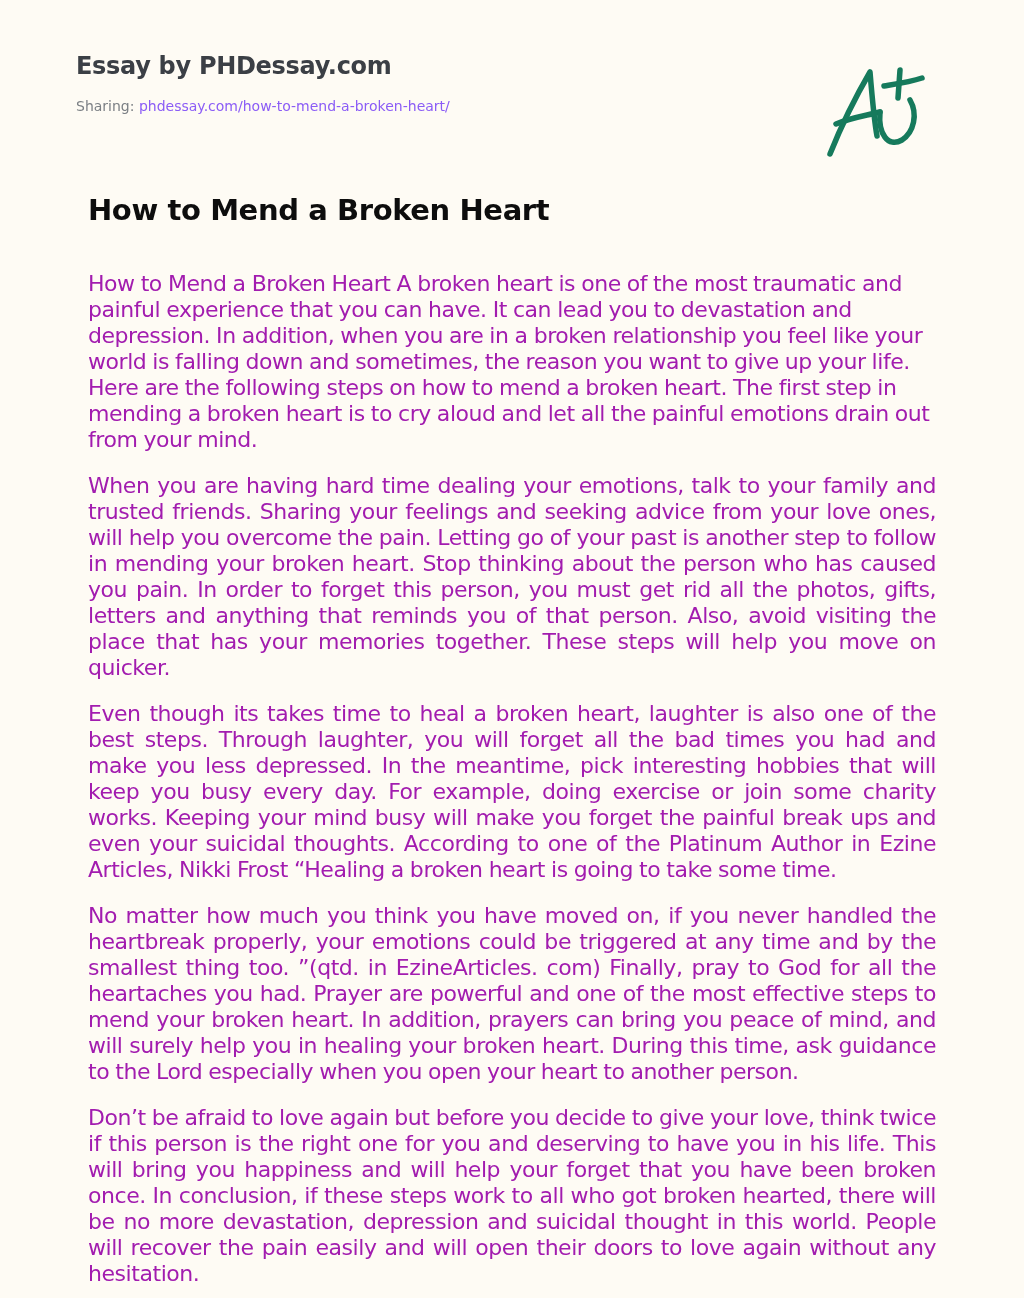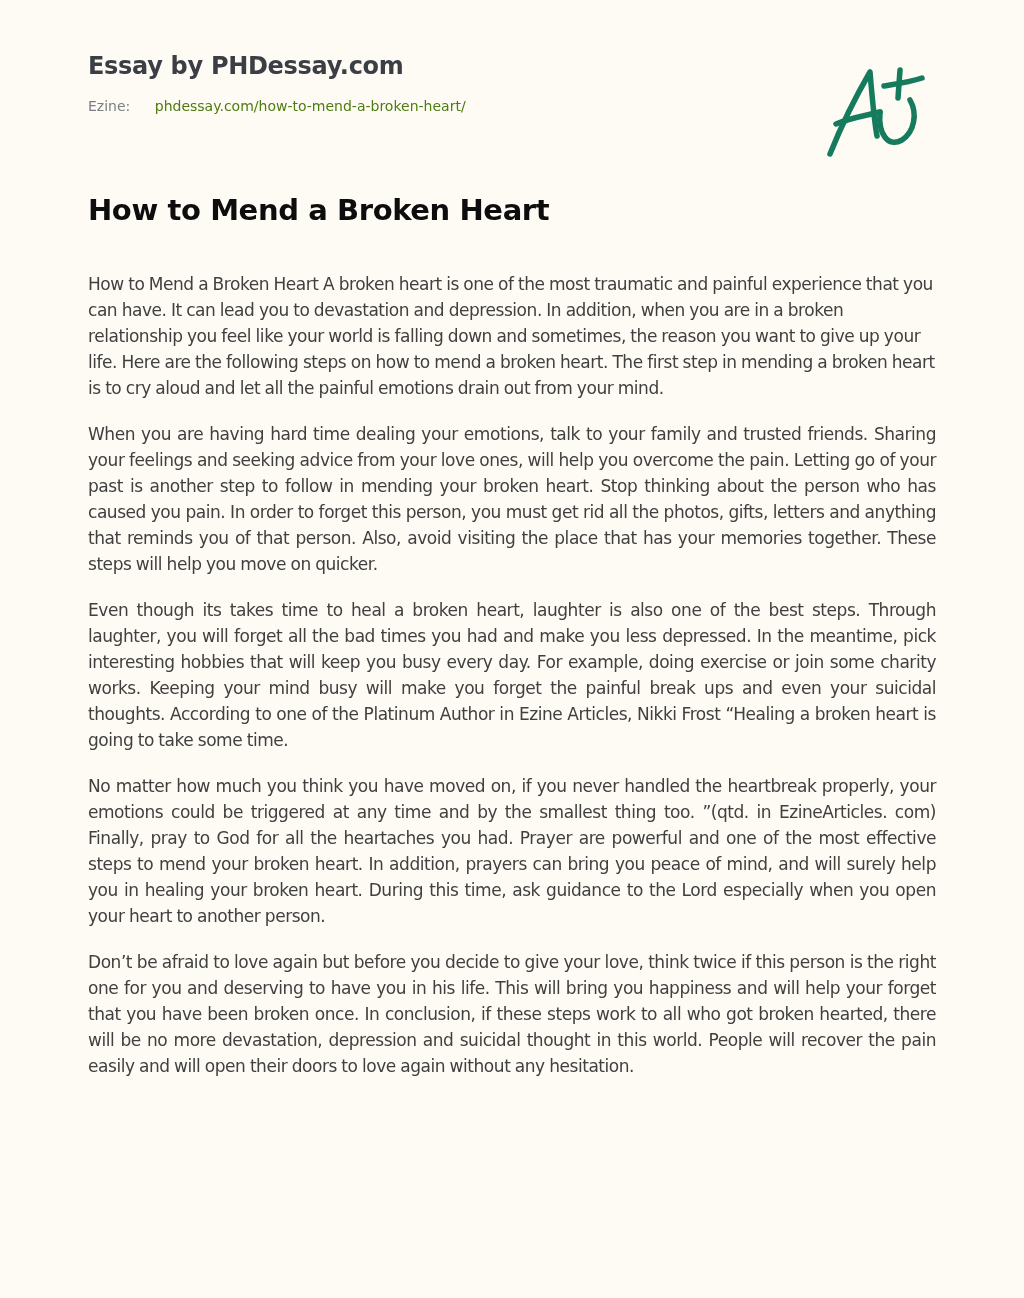--- a/index.html
+++ b/index.html
@@ -10,42 +10,41 @@
       width: 1024px;
       height: 1298px;
       background: #fefbf4;
       font-family: "DejaVu Sans", sans-serif;
       color: #1c1c1c;
       position: relative;
       overflow: hidden;
     }
     .header {
       position: absolute;
-      left: 88px;
+      left: 76px;
       top: 50px;
     }
     .site-title {
       font-family: "DejaVu Sans", sans-serif;
       font-weight: bold;
       font-size: 24px;
       color: #3b3f45;
       letter-spacing: -0.3px;
       margin: 0;
       line-height: 32px;
     }
     .source-line {
       margin-top: 14px;
       font-size: 14px;
       line-height: 20px;
       color: #7b7f84;
     }
     .source-link {
-      color: #4d7c0f;
+      color: #8b5cf6;
       text-decoration: none;
-      margin-left: 20px;
     }
     .logo {
       position: absolute;
       left: 822px;
       top: 62px;
       width: 110px;
       height: 100px;
     }
     .title {
       position: absolute;
@@ -62,37 +61,37 @@
     }
     .content {
       position: absolute;
       left: 88px;
       top: 271px;
       width: 848px;
     }
     .content p {
       margin: 0 0 20px 0;
       font-family: "DejaVu Sans", sans-serif;
-      font-size: 17px;
+      font-size: 22px;
       line-height: 26px;
-      color: #404040;
+      color: #a21caf;
       letter-spacing: -0.45px;
       word-spacing: -0.5px;
     }
     .content p.justified {
       text-align: justify;
     }
   </style>
 </head>
 <body>
 
 <div class="header">
   <h2 class="site-title">Essay by PHDessay.com</h2>
   <div class="source-line">
-    <span>Ezine: </span><a class="source-link">phdessay.com/how-to-mend-a-broken-heart/</a>
+    <span>Sharing: </span><a class="source-link">phdessay.com/how-to-mend-a-broken-heart/</a>
   </div>
 </div>
 
 <div class="logo">
   <svg width="110" height="100" viewBox="0 0 110 100" fill="none" stroke="#167a5c" stroke-width="5.5" stroke-linecap="round" stroke-linejoin="round">
 
     <path d="M8 92 C 20 62, 34 34, 48 10 C 50 34, 52 58, 55 74"></path>
 
     <path d="M14 62 C 28 56, 42 54, 58 50"></path>
 

